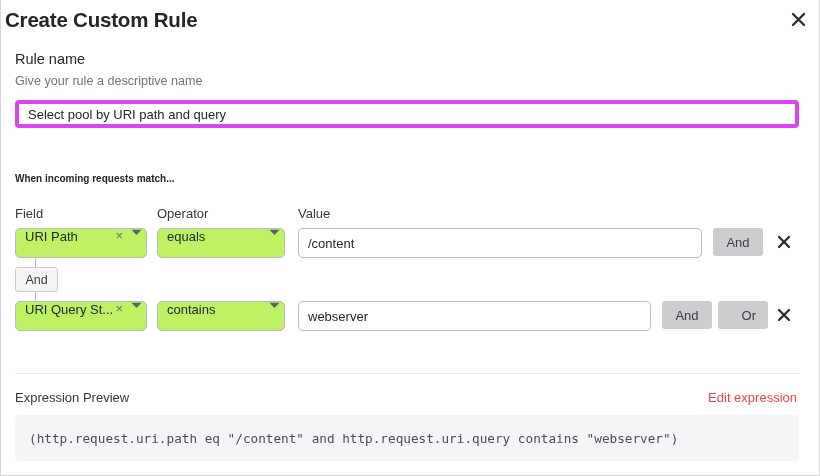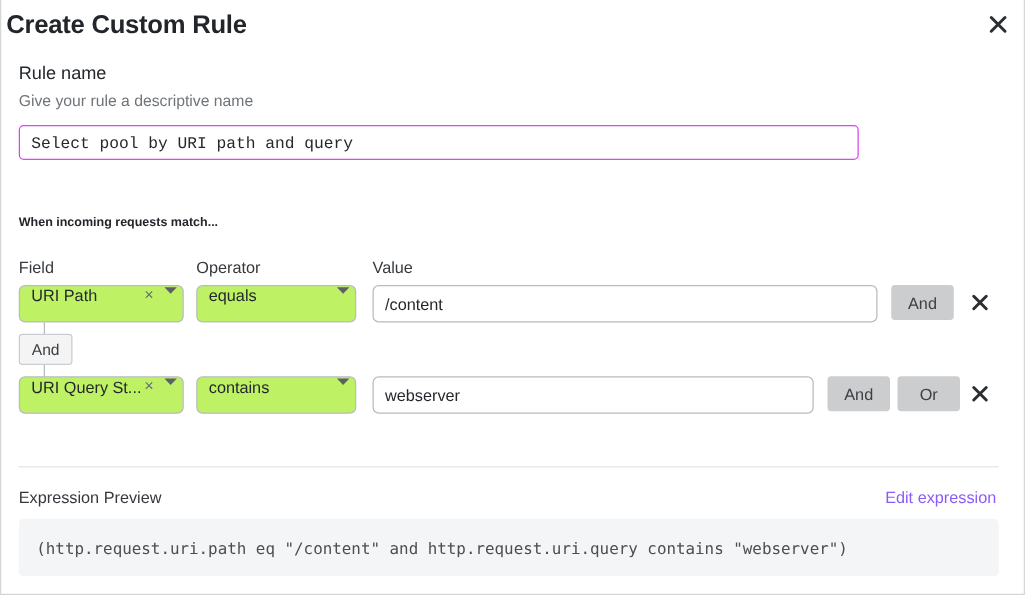--- a/index.html
+++ b/index.html
@@ -66,27 +66,27 @@
     left: 14px;
     top: 74px;
     font-size: 12.6px;
     color: #70757a;
     white-space: nowrap;
   }
   .rule-name-input {
     position: absolute;
     left: 14px;
     top: 100px;
-    width: 672px;
+    width: 784px;
     height: 28px;
     box-sizing: border-box;
-    border: 1px solid #d946ef;
+    border: 4px solid #d946ef;
     border-radius: 4px;
     background: #ffffff;
-    font-family: Liberation Mono, monospace;
+    font-family: Liberation Sans, sans-serif;
     font-size: 13px;
     color: #24282c;
     padding: 0 9px;
     outline: none;
   }
 
   
   .match-heading {
     position: absolute;
     left: 14px;
@@ -179,21 +179,21 @@
     border: none;
     border-radius: 3px;
     font-family: "Liberation Sans", sans-serif;
     font-size: 13px;
     color: #3b4045;
     cursor: pointer;
     padding: 0 12px;
   }
   .row1 .logic-btn.and { left: 712px; }
   .row2 .logic-btn.and { left: 661px; }
-  .row2 .logic-btn.or  { left: 717px; }
+  .row2 .logic-btn.or  { left: 717px; text-align: right; }
 
   .delete-x {
     position: absolute;
     top: 2px;
     width: 22px;
     height: 24px;
     display: flex;
     align-items: center;
     justify-content: center;
     cursor: pointer;
@@ -247,21 +247,21 @@
     top: 390px;
     font-size: 13px;
     color: #35393d;
     white-space: nowrap;
   }
   .edit-expression {
     position: absolute;
     right: 22px;
     top: 390px;
     font-size: 13px;
-    color: #8b5cf6;
+    color: #ef4444;
     text-decoration: none;
     cursor: pointer;
     white-space: nowrap;
   }
   .preview-box {
     position: absolute;
     left: 14px;
     top: 415px;
     width: 784px;
     height: 46px;

